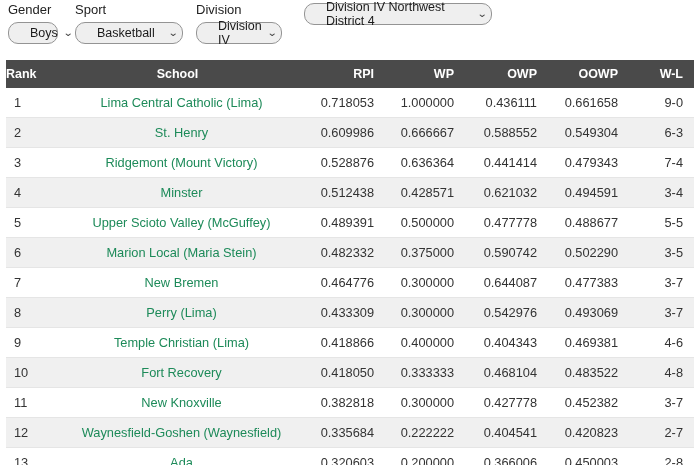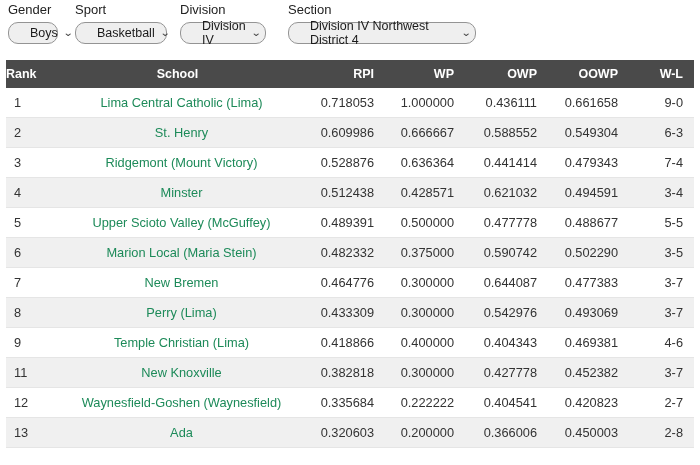--- a/index.html
+++ b/index.html
@@ -46,21 +46,21 @@
     cursor: default;
   }
   .select .chev {
     font-size: 10px;
     color: #444;
     margin-left: 6px;
     line-height: 10px;
     transform: scaleX(1.3);
   }
   .w-gender   { width: 50px; }
-  .w-sport    { width: 92px; }
+  .w-sport    { width: 108px; }
   .w-division { width: 86px; }
   .w-section  { width: 188px; }
 
   
   .table-wrap { margin: 16px 6px 0 6px; }
   table {
     border-collapse: collapse;
     table-layout: fixed;
     width: 688px;
   }
@@ -116,21 +116,20 @@
     </div>
   </div>
   <div class="filter-group g-division">
     <span class="filter-label">Division</span>
     <div class="select w-division">
       <span>Division IV</span>
       <span class="chev">⌄</span>
     </div>
   </div>
   <div class="filter-group g-section">
-    <span class="filter-label">Section</span>
     <div class="select w-section">
       <span>Division IV Northwest District 4</span>
       <span class="chev">⌄</span>
     </div>
   </div>
 </div>
 
 <div class="table-wrap">
   <table>
     <colgroup>
@@ -247,20 +246,31 @@
     <td class="c-school">
       <a href="#" class="school-link">Temple Christian (Lima)</a>
     </td>
     <td class="c-num">0.418866</td>
     <td class="c-num">0.400000</td>
     <td class="c-num">0.404343</td>
     <td class="c-num">0.469381</td>
     <td class="c-wl">4-6</td>
   </tr>
         <tr>
+    <td class="c-rank">10</td>
+    <td class="c-school">
+      <a href="#" class="school-link">Fort Recovery</a>
+    </td>
+    <td class="c-num">0.418050</td>
+    <td class="c-num">0.333333</td>
+    <td class="c-num">0.468104</td>
+    <td class="c-num">0.483522</td>
+    <td class="c-wl">4-8</td>
+  </tr>
+        <tr>
     <td class="c-rank">11</td>
     <td class="c-school">
       <a href="#" class="school-link">New Knoxville</a>
     </td>
     <td class="c-num">0.382818</td>
     <td class="c-num">0.300000</td>
     <td class="c-num">0.427778</td>
     <td class="c-num">0.452382</td>
     <td class="c-wl">3-7</td>
   </tr>

